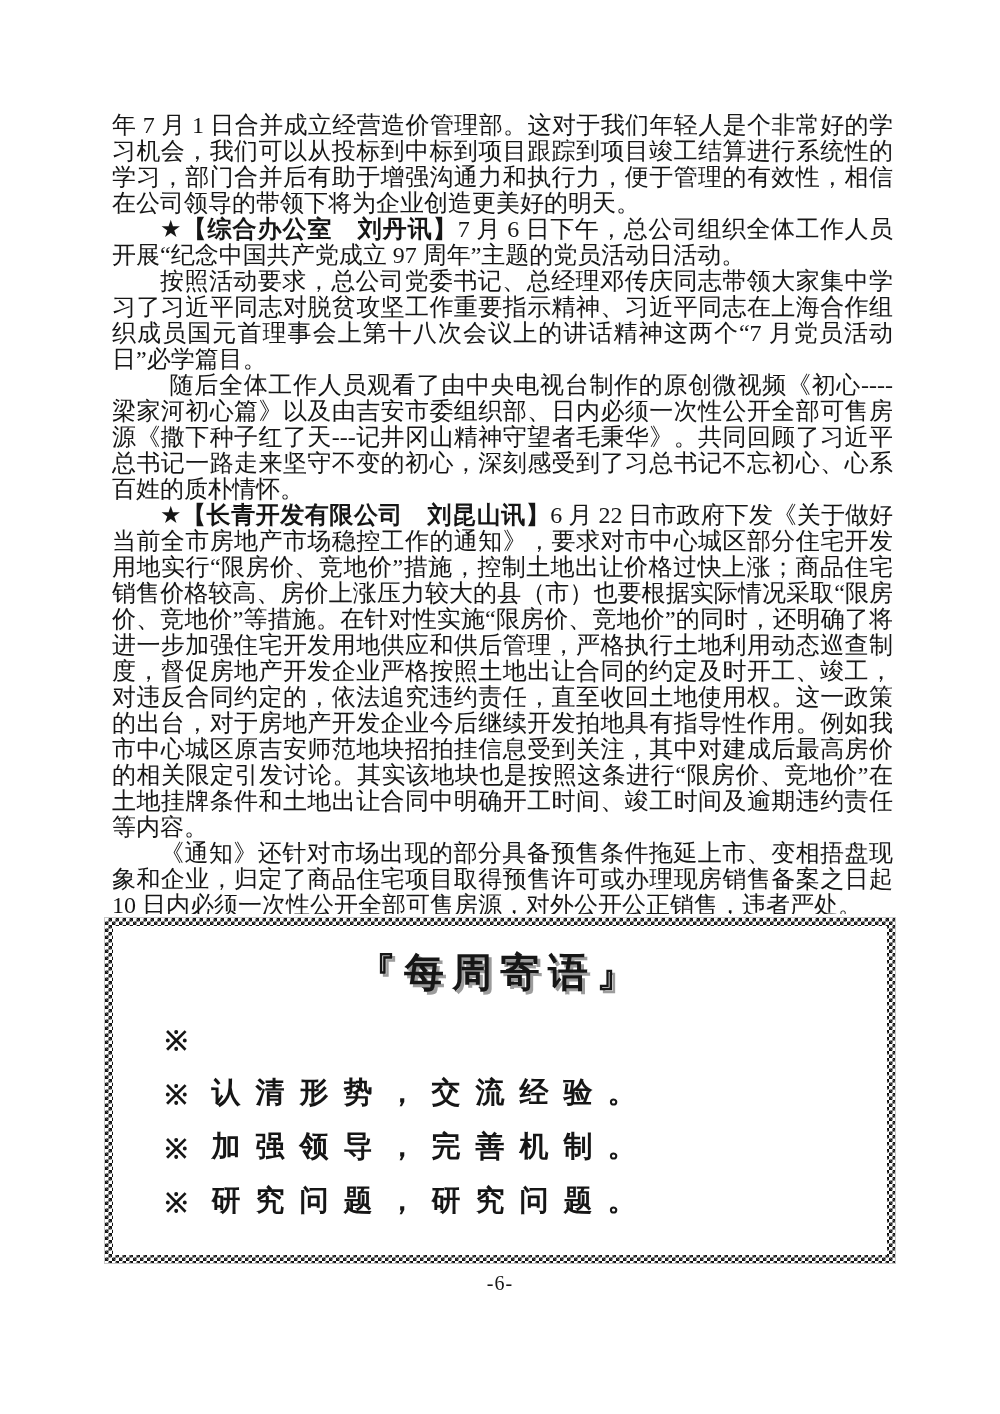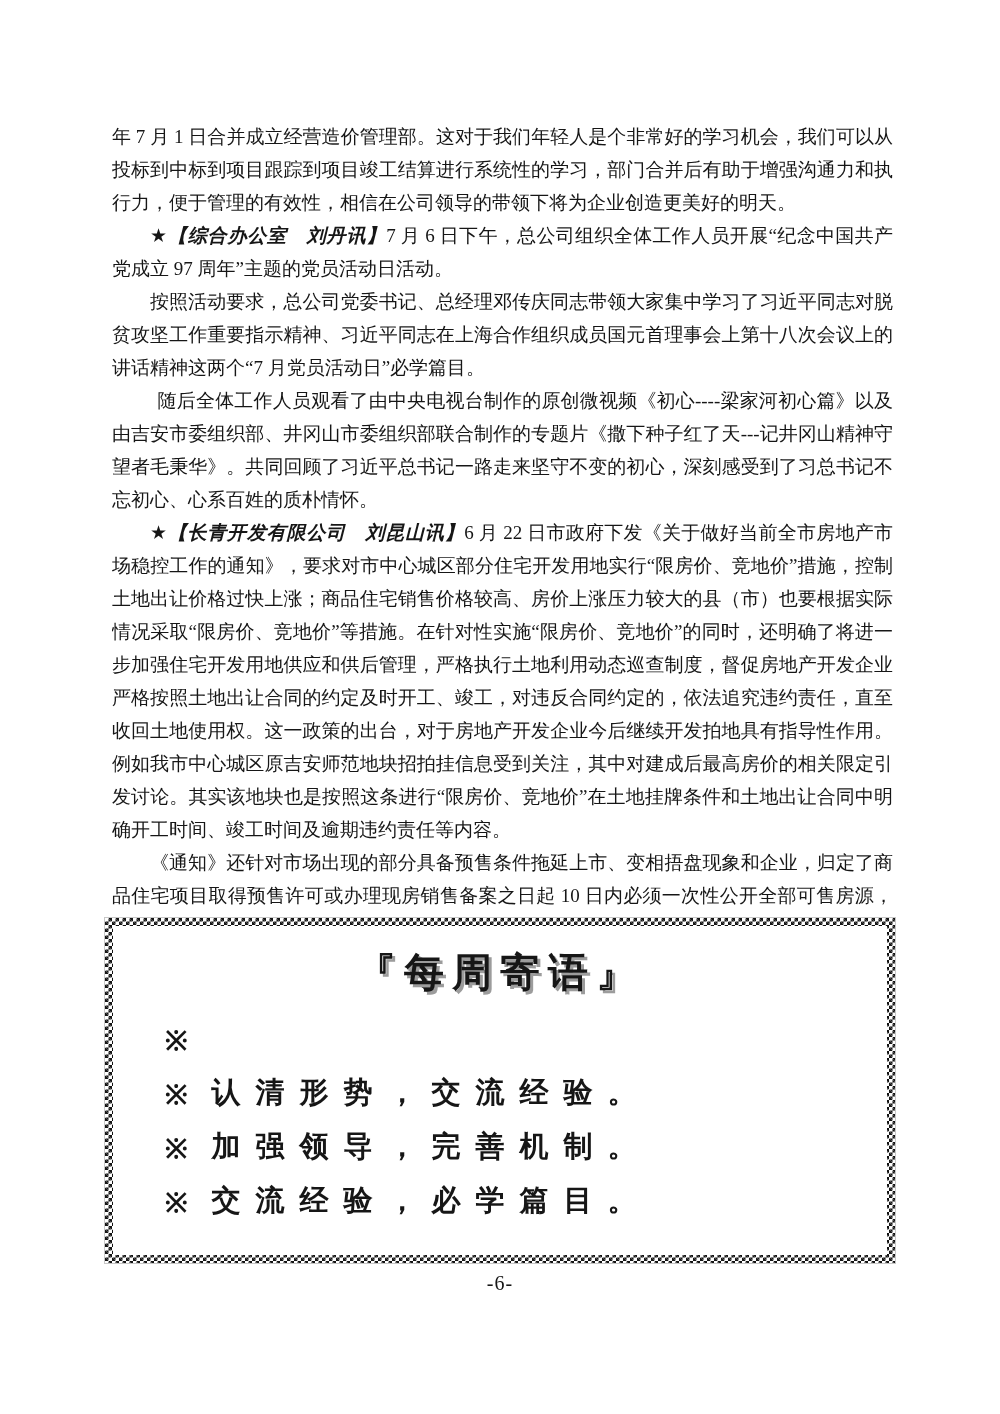--- a/index.html
+++ b/index.html
@@ -14,36 +14,35 @@
     overflow: hidden;
     color: #161616;
     font-family: "Liberation Serif", "DejaVu Serif", serif;
   }
   .page { position: absolute; inset: 0; background: #fff; }
 
   
   .text-block {
     position: absolute;
     left: 112px;
-    top: 120px;
+    top: 112px;
     width: 781px;
     height: 802px;
     overflow: hidden;
-    font-size: 19px;
-    line-height: 33px;
+    font-size: 24px;
+    line-height: 26px;
     text-align: justify;
   }
   .para { margin: 0; text-indent: 2em; }
   .para.no-indent { text-indent: 0; }
   .para.deep-indent { text-indent: 2.4em; }
   .lead {
     font-weight: bold;
     font-family: "Liberation Sans", "DejaVu Sans", sans-serif;
     letter-spacing: 0.5px;
-    font-style: italic;
   }
 
   
   .weekly-frame {
     position: absolute;
     left: 105px;
     top: 918px;
     width: 790px;
     height: 345px;
     box-sizing: border-box;
@@ -105,21 +104,21 @@
 
 <div class="page">
 
   <div class="text-block">
     <p class="para no-indent"><span class="lead"></span><span>年 7 月 1 日合并成立经营造价管理部。这对于我们年轻人是个非常好的学习机会，我们可以从投标到中标到项目跟踪到项目竣工结算进行系统性的学习，部门合并后有助于增强沟通力和执行力，便于管理的有效性，相信在公司领导的带领下将为企业创造更美好的明天。</span></p>
 
     <p class="para"><span class="lead">★【综合办公室　刘丹讯】</span><span>7 月 6 日下午，总公司组织全体工作人员开展“纪念中国共产党成立 97 周年”主题的党员活动日活动。</span></p>
 
     <p class="para"><span class="lead"></span><span>按照活动要求，总公司党委书记、总经理邓传庆同志带领大家集中学习了习近平同志对脱贫攻坚工作重要指示精神、习近平同志在上海合作组织成员国元首理事会上第十八次会议上的讲话精神这两个“7 月党员活动日”必学篇目。</span></p>
 
-    <p class="para deep-indent"><span class="lead"></span><span>随后全体工作人员观看了由中央电视台制作的原创微视频《初心----梁家河初心篇》以及由吉安市委组织部、井冈山市委组织部联合制作的专题片《撒下种子红了天---记井冈山精神守望者毛秉华》。共同回顾了习近平总书记一路走来坚守不变的初心，深刻感受到了习总书记不忘初心、心系百姓的质朴情怀。</span></p>
+    <p class="para deep-indent"><span class="lead"></span><span>随后全体工作人员观看了由中央电视台制作的原创微视频《初心----梁家河初心篇》以及由吉安市委组织部、日内必须一次性公开全部可售房源《撒下种子红了天---记井冈山精神守望者毛秉华》。共同回顾了习近平总书记一路走来坚守不变的初心，深刻感受到了习总书记不忘初心、心系百姓的质朴情怀。</span></p>
 
     <p class="para"><span class="lead">★【长青开发有限公司　刘昆山讯】</span><span>6 月 22 日市政府下发《关于做好当前全市房地产市场稳控工作的通知》，要求对市中心城区部分住宅开发用地实行“限房价、竞地价”措施，控制土地出让价格过快上涨；商品住宅销售价格较高、房价上涨压力较大的县（市）也要根据实际情况采取“限房价、竞地价”等措施。在针对性实施“限房价、竞地价”的同时，还明确了将进一步加强住宅开发用地供应和供后管理，严格执行土地利用动态巡查制度，督促房地产开发企业严格按照土地出让合同的约定及时开工、竣工，对违反合同约定的，依法追究违约责任，直至收回土地使用权。这一政策的出台，对于房地产开发企业今后继续开发拍地具有指导性作用。例如我市中心城区原吉安师范地块招拍挂信息受到关注，其中对建成后最高房价的相关限定引发讨论。其实该地块也是按照这条进行“限房价、竞地价”在土地挂牌条件和土地出让合同中明确开工时间、竣工时间及逾期违约责任等内容。</span></p>
 
     <p class="para"><span class="lead"></span><span>《通知》还针对市场出现的部分具备预售条件拖延上市、变相捂盘现象和企业，归定了商品住宅项目取得预售许可或办理现房销售备案之日起 10 日内必须一次性公开全部可售房源，对外公开公正销售，违者严处。</span></p>
   </div>
 
   <div class="weekly-frame">
     <div class="weekly-inner">
       <div class="weekly-title">『每周寄语』</div>
 
@@ -129,20 +128,20 @@
       <div class="weekly-item">
         <span class="marker">※</span>
         <span class="item-text">认清形势，交流经验。</span>
       </div>
       <div class="weekly-item">
         <span class="marker">※</span>
         <span class="item-text">加强领导，完善机制。</span>
       </div>
       <div class="weekly-item">
         <span class="marker">※</span>
-        <span class="item-text">交流经验，必学篇目。</span>
+        <span class="item-text">研究问题，研究问题。</span>
       </div>
     </div>
   </div>
 
   <div class="page-number">-6-</div>
 
 </div>
 
 </body></html>

